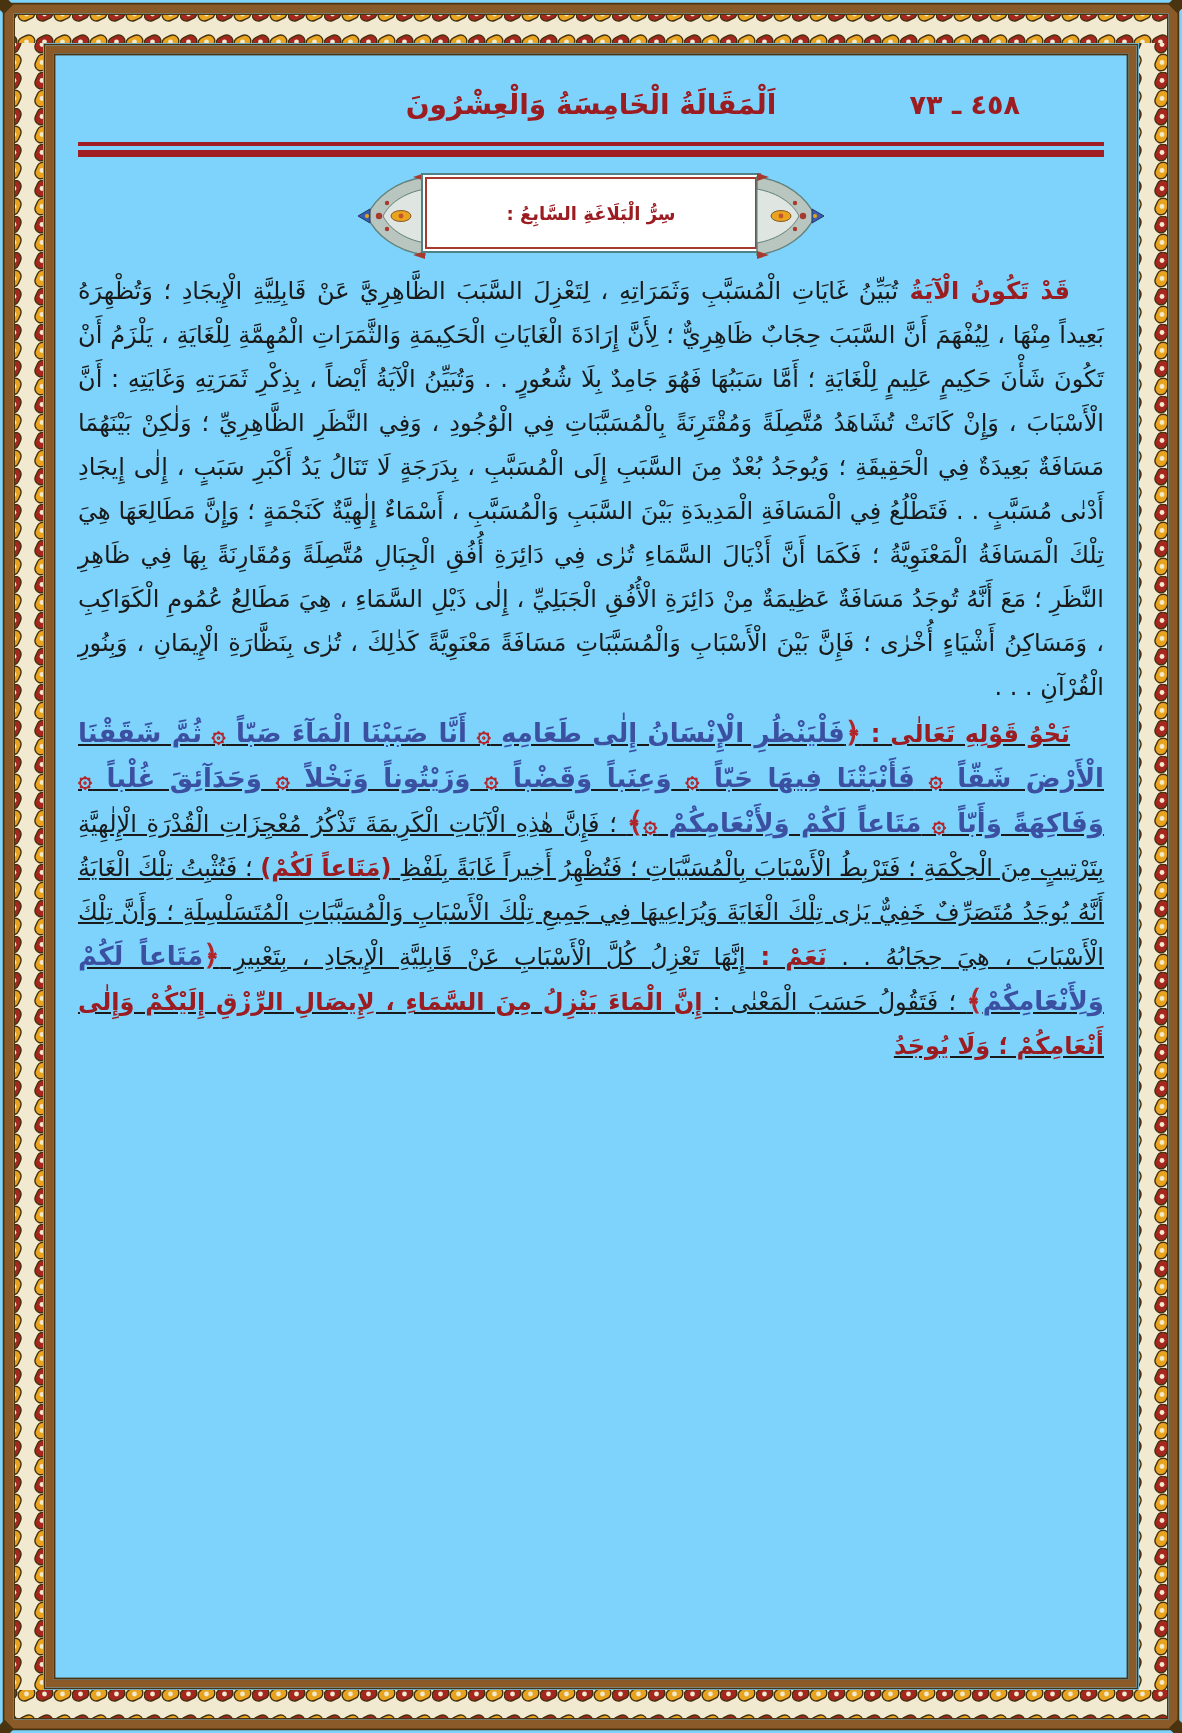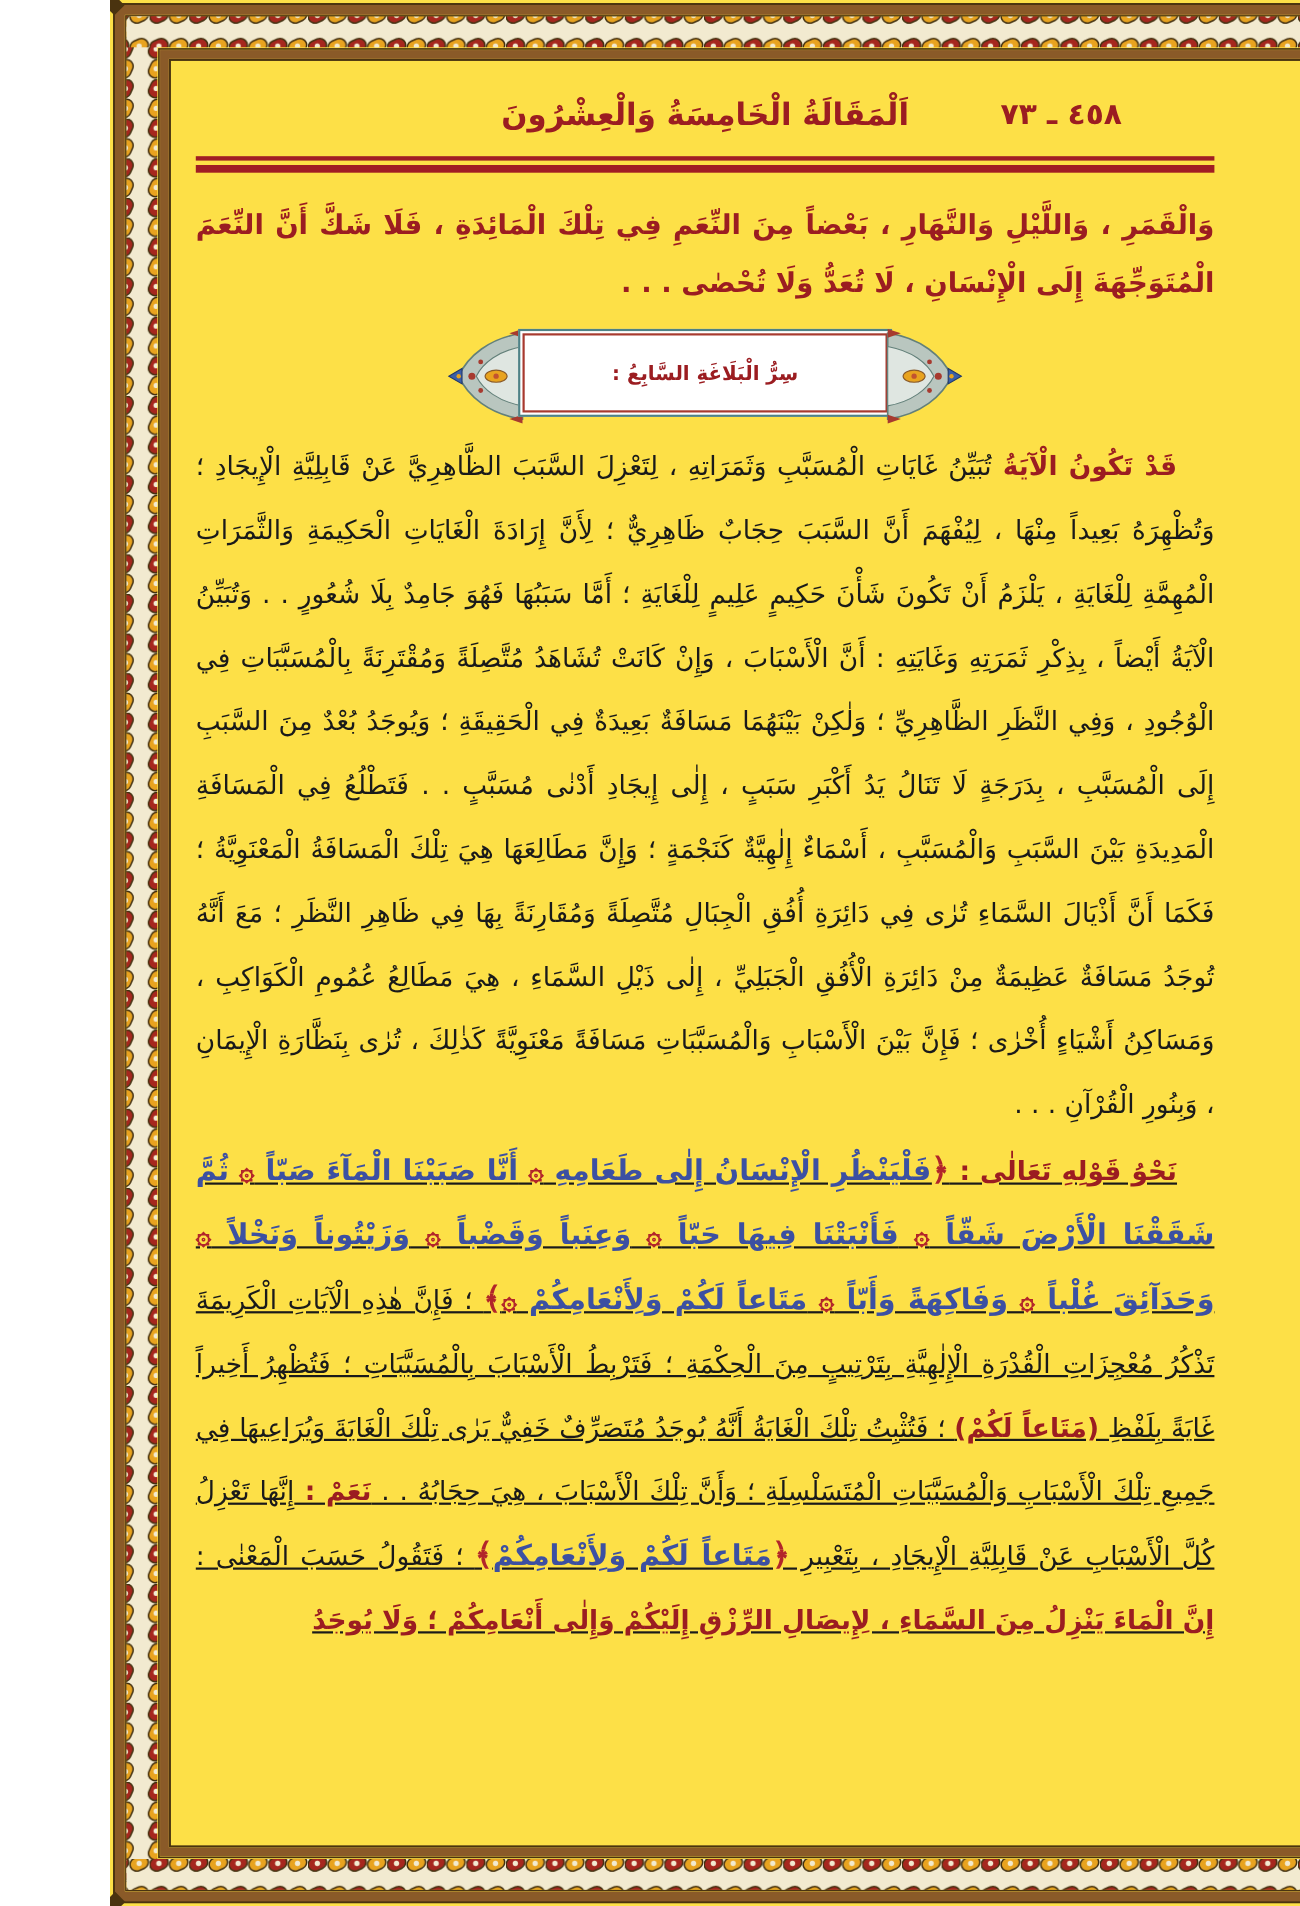--- a/index.html
+++ b/index.html
@@ -1,19 +1,19 @@
 <!DOCTYPE html>
 <html dir="rtl" lang="ar" style="--text_red: #9b1d21; --text_black: #1a1a1a; --quran_blue: #3c50a2; --rosette_red: #b2252a; --rule_red: #a01d23; --border_brown: #8a5a28; --border_dark: #4a330f; --border_cream: #f2ead0; --border_gold: #e8a31f; --border_link_red: #a6271e; --box_teal: #4f8286; --box_red: #a73a2f;"><head>
 <meta charset="utf-8">
 <style>
   html,body{margin:0;padding:0;background:#ffffff;}
   .page{
     position:relative;
-    width:1082px;height:1733px;
-    background:#fde047;
+    width:1182px;height:1733px;
+    background:#7dd3fc;
     overflow:hidden;
     font-family:"DejaVu Sans",sans-serif;
     direction:rtl;
   }
   .frame{position:absolute;top:0;left:0;pointer-events:none;}
   
   .f-dark{stroke:var(--border_dark,#4a330f);}
   .f-brown{stroke:var(--border_brown,#8a5a28);}
   .f-knob{fill:var(--border_dark,#4a330f);}
   .p-bg{fill:var(--border_cream,#f2ead0);}
@@ -73,21 +73,21 @@
     font-size:18px;font-weight:bold;
     white-space:nowrap;
   }
   .orn{position:absolute;top:-2px;width:70px;height:90px;}
   .orn-l{left:-64px;}
   .orn-r{right:-64px;transform:scaleX(-1);}
 
   .bodytext{
     margin-top:16px;
     font-size:24px;
-    line-height:58px;
+    line-height:44px;
     color:var(--text_black,#1a1a1a);
     text-align:justify;
     text-indent:34px;
   }
   .verse{margin-top:2px;text-decoration:underline;}
 
   .seg-lead{color:var(--text_red,#9b1d21);font-weight:bold;}
   .seg-body{color:var(--text_black,#1a1a1a);}
   .seg-quran{color:var(--quran_blue,#3c50a2);font-weight:bold;font-size:26px;}
   .seg-mark{color:var(--rosette_red,#b2252a);font-weight:bold;font-size:28px;}
@@ -138,21 +138,20 @@
 
   <div class="content">
 
     <div class="header">
       <div class="h-title">اَلْمَقَالَةُ الْخَامِسَةُ وَالْعِشْرُونَ</div>
       <div class="h-num">٤٥٨ ـ ٧٣</div>
     </div>
 
     <div class="rule"></div>
 
-    <p class="intro"><span class="seg-lead">وَالْقَمَرِ ، وَاللَّيْلِ وَالنَّهَارِ ، بَعْضاً مِنَ النِّعَمِ فِي تِلْكَ الْمَائِدَةِ ، فَلَا شَكَّ أَنَّ النِّعَمَ الْمُتَوَجِّهَةَ إِلَى الْإِنْسَانِ ، لَا تُعَدُّ وَلَا تُحْصٰى . . .</span></p>
 
     <div class="boxwrap">
 
       <svg class="orn orn-l" viewBox="0 0 70 90" aria-hidden="true">
         <path d="M68 6 C 38 10, 18 27, 10 45 C 18 63, 38 80, 68 84 Z" fill="#b9c6bf" stroke="#63807a" stroke-width="1.5"></path>
         <path d="M68 18 C 46 22, 32 33, 26 45 C 32 57, 46 68, 68 72 Z" fill="#dfe6e1" stroke="#63807a" stroke-width="1"></path>
         <circle cx="22" cy="45" r="3.2" fill="#a73a2f"></circle>
         <circle cx="30" cy="32" r="2.2" fill="#a73a2f"></circle>
         <circle cx="30" cy="58" r="2.2" fill="#a73a2f"></circle>
         <ellipse cx="44" cy="45" rx="10" ry="5.5" fill="#e8a31f" stroke="#8a5a28" stroke-width="1"></ellipse>

